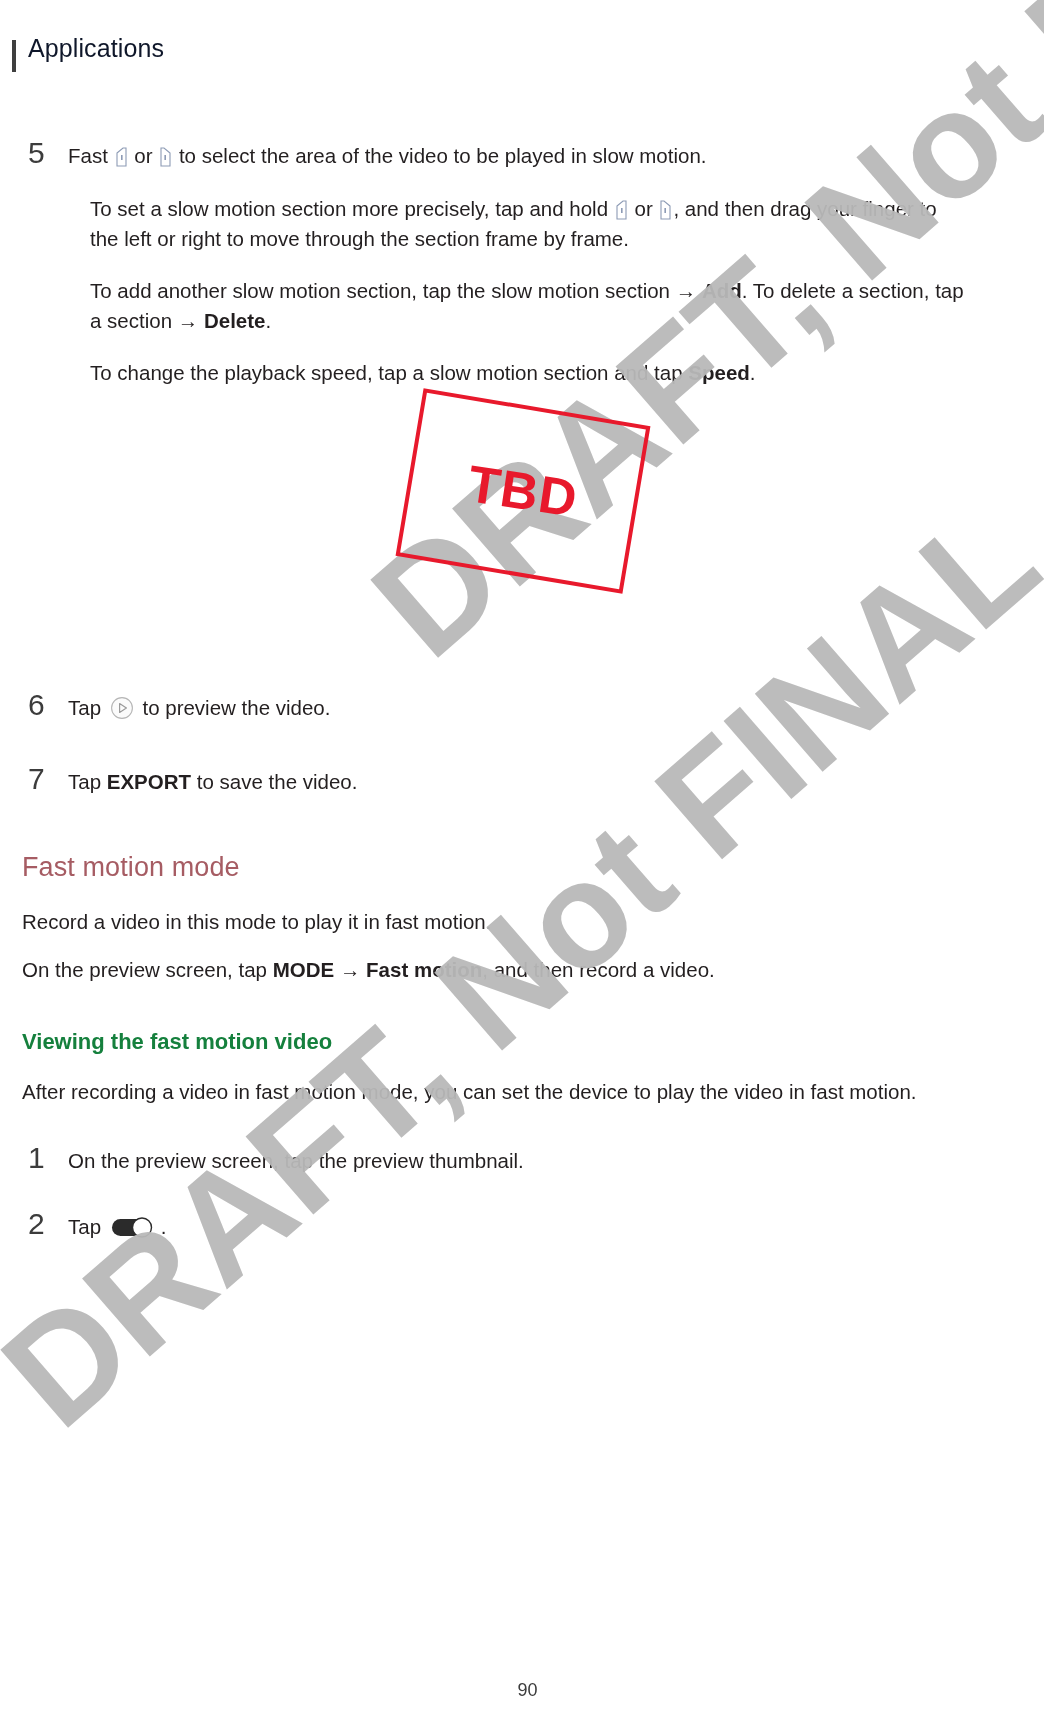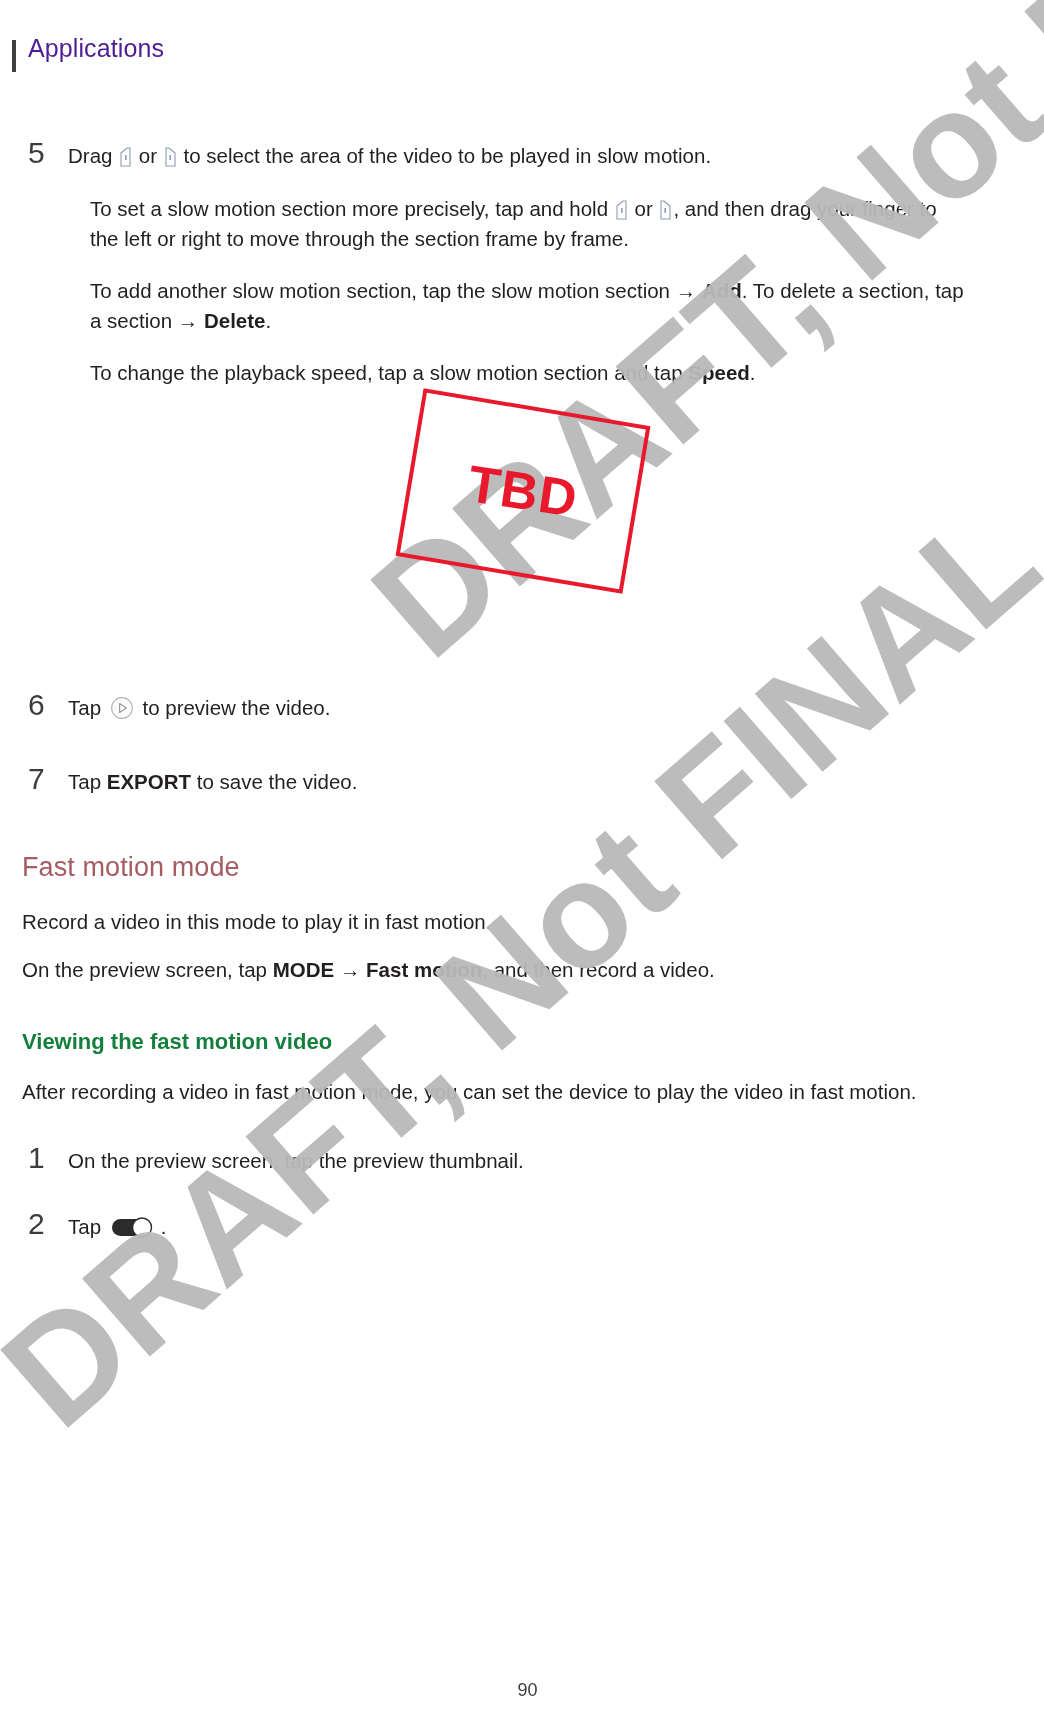--- a/index.html
+++ b/index.html
@@ -23,21 +23,21 @@
   .header-bar {
     position:absolute;
     left:12px; top:2px;
     width:4px; height:32px;
     background:#3f3f3f;
   }
   .header-title {
     position:absolute;
     left:28px; top:-4px;
     font-size:25px;
-    color:#4c1d95;
+    color:#0f172a;
     letter-spacing:0.1px;
   }
 
   
   .content {
     position:absolute;
     left:0; top:0;
     width:1044px; height:1719px;
     padding:0 60px 0 22px;
   }
@@ -188,21 +188,21 @@
 <div class="page-header">
   <div class="header-bar"></div>
   <div class="header-title">Applications</div>
 </div>
 
 <div class="content" style="top:110px;height:auto;">
 
   <div class="step">
     <div class="step-num">5</div>
     <div class="step-body">
-      <span>Drag </span><span class="handle-icon"><svg width="11" height="20" viewBox="0 0 11 20">
+      <span>Fast </span><span class="handle-icon"><svg width="11" height="20" viewBox="0 0 11 20">
             <path d="M1 6 L7 1 L10 1 L10 19 L1 19 Z" fill="#ffffff" stroke="#8d9bb5" stroke-width="1.1"></path>
             <rect x="5" y="8" width="1.6" height="5" fill="#8d9bb5"></rect>
           </svg></span><span> or </span><span class="handle-icon"><svg width="11" height="20" viewBox="0 0 11 20">
             <path d="M10 6 L4 1 L1 1 L1 19 L10 19 Z" fill="#ffffff" stroke="#8d9bb5" stroke-width="1.1"></path>
             <rect x="4.4" y="8" width="1.6" height="5" fill="#8d9bb5"></rect>
           </svg></span><span> to select the area of the video to be played in slow motion.</span>
     </div>
   </div>
 
   <div class="sub-para">

